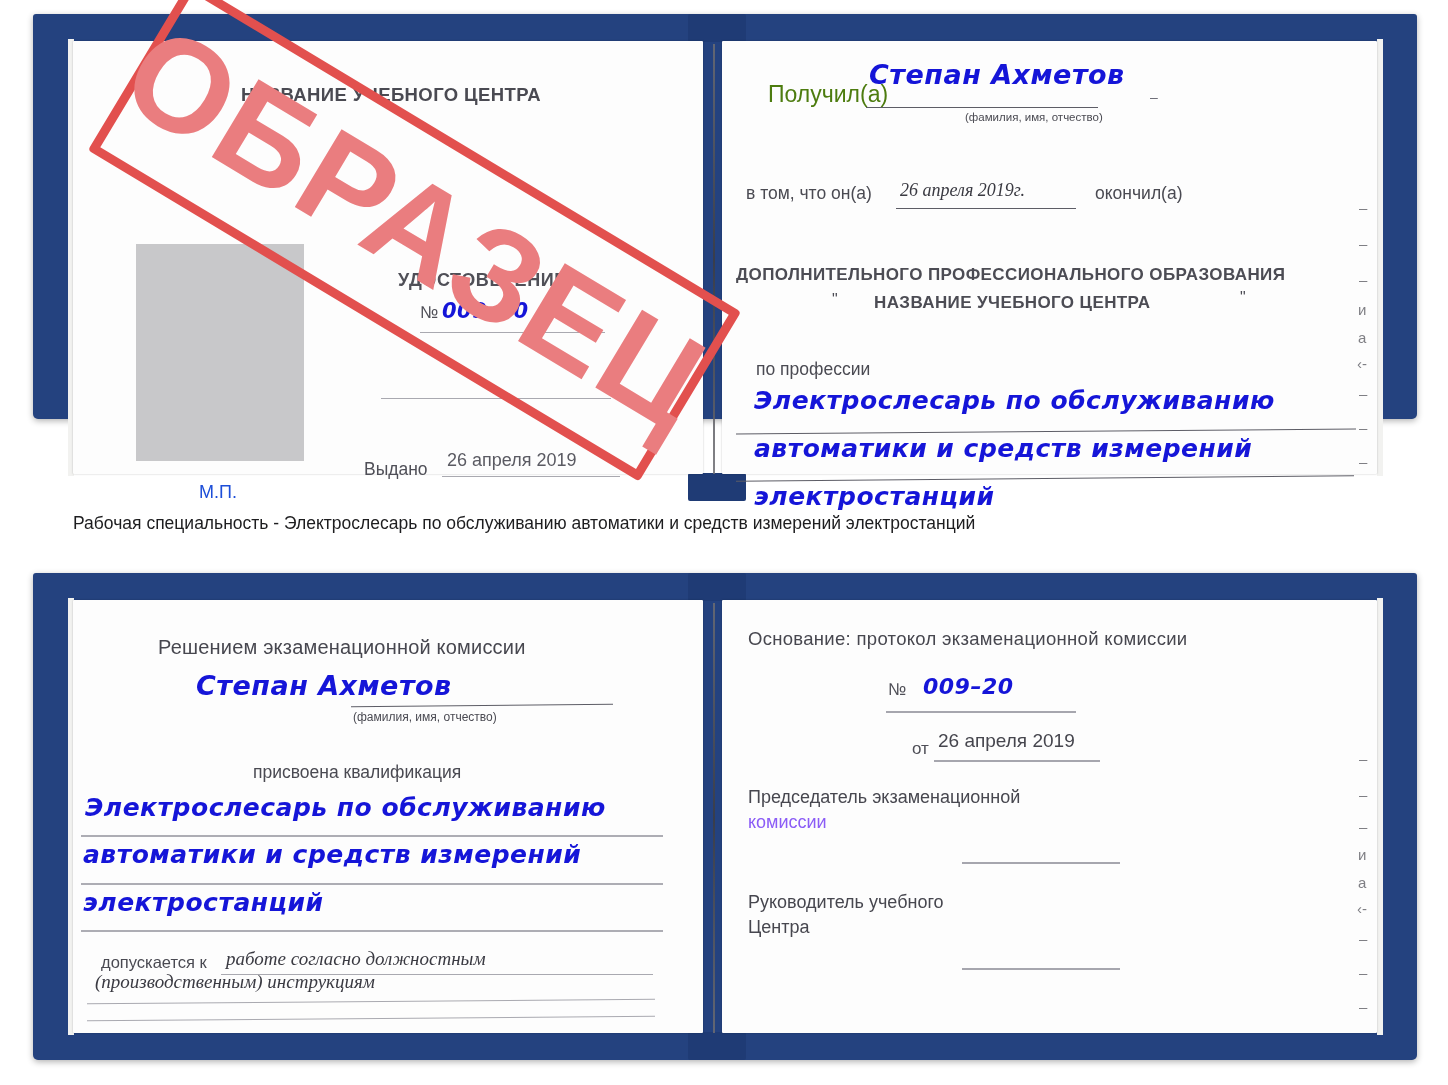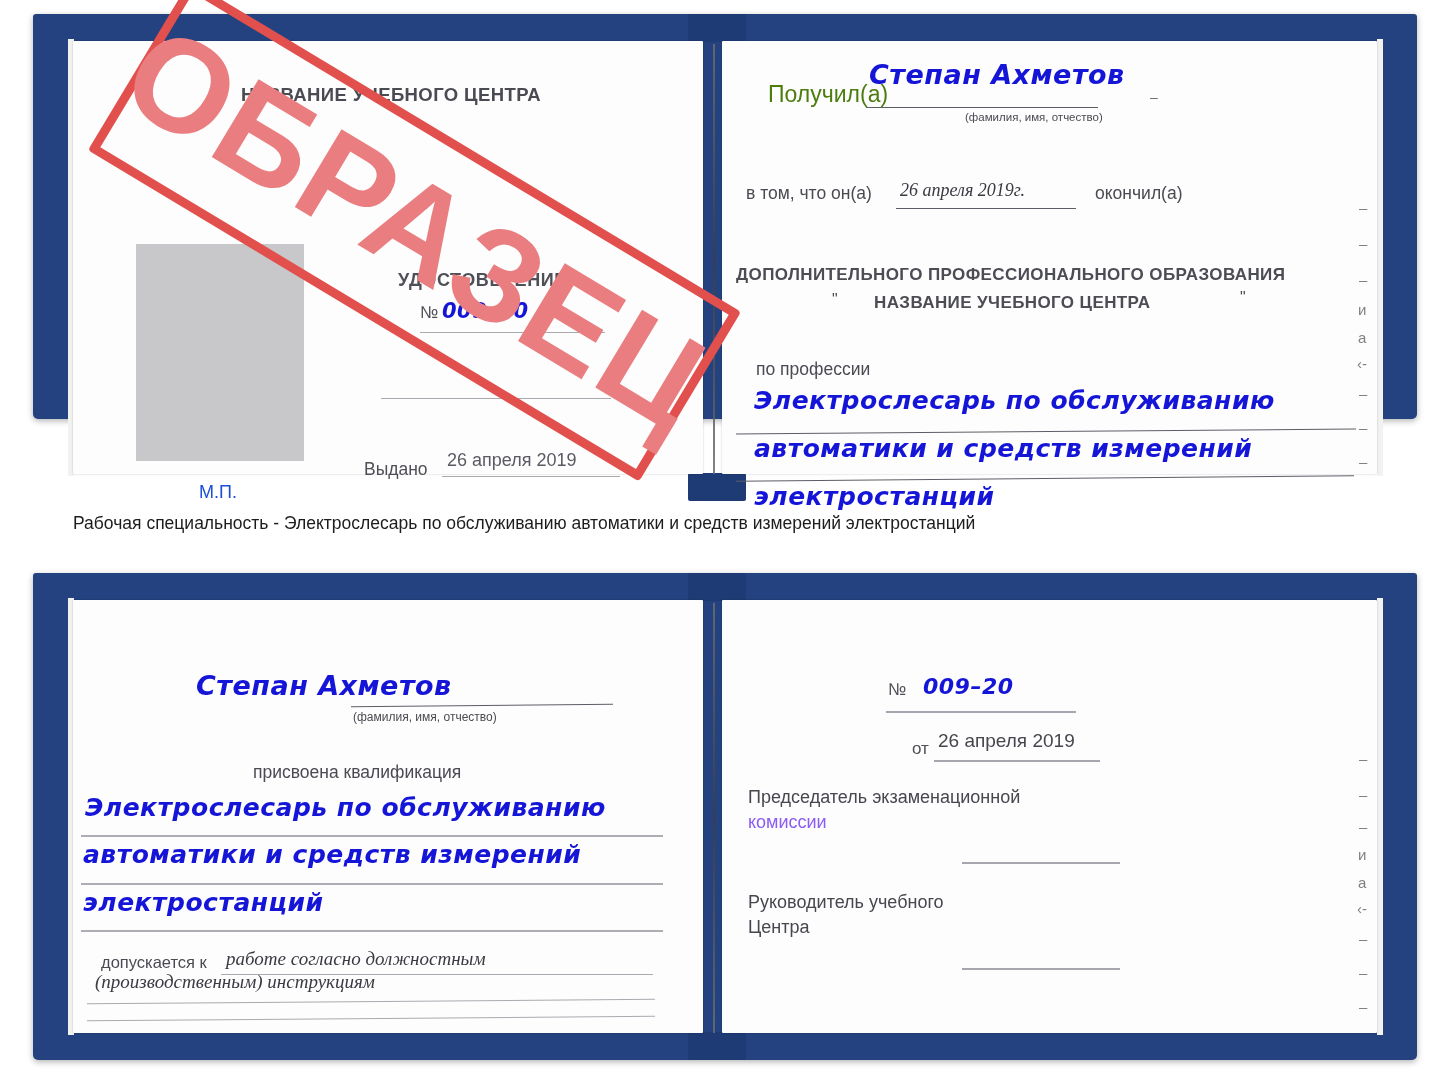--- a/index.html
+++ b/index.html
@@ -198,20 +198,21 @@
 <div class="book bottom">
 
   <div class="stack-edge" style="left:35px;top:25px;width:6px;height:437px;"></div>
   <div class="stack-edge" style="left:1344px;top:25px;width:6px;height:437px;"></div>
 
   <div class="spine-tab" style="left:655px;top:0px;width:58px;height:28px;"></div>
   <div class="spine-tab" style="left:655px;top:459px;width:58px;height:28px;"></div>
 
   <div class="paper left">
 
+    <div class="t" style="left:85px;top:36px;font-size:20px;color:#47474f;letter-spacing:.2px;">Решением экзаменационной комиссии</div>
 
     <div class="hand" style="left:123px;top:70px;font-size:27px;">Степан Ахметов</div>
     <div class="rule dark" style="left:278px;top:105px;width:262px;transform:rotate(-0.6deg);"></div>
     <div class="t" style="left:280px;top:110px;font-size:12px;color:#4a4a52;">(фамилия, имя, отчество)</div>
 
     <div class="t" style="left:180px;top:162px;font-size:17.5px;color:#4a4a52;">присвоена квалификация</div>
 
     <div class="hand" style="left:12px;top:193px;font-size:25px;">Электрослесарь по обслуживанию</div>
     <div class="rule" style="left:8px;top:235px;width:582px;height:2px;background:#adadb4;"></div>
 
@@ -226,20 +227,21 @@
     <div class="rule thin" style="left:148px;top:374px;width:432px;"></div>
     <div class="handserif" style="left:22px;top:371px;font-size:19px;">(производственным) инструкциям</div>
     <div class="rule thin" style="left:14px;top:401px;width:568px;transform:rotate(-0.45deg);"></div>
     <div class="rule thin" style="left:14px;top:418px;width:568px;transform:rotate(-0.45deg);"></div>
   </div>
 
   <div class="spine" style="left:680px;"></div>
 
   <div class="paper right">
 
+    <div class="t" style="left:26px;top:28px;font-size:18.5px;color:#47474f;letter-spacing:.3px;">Основание: протокол экзаменационной комиссии</div>
 
     <div class="t" style="left:166px;top:80px;font-size:17px;color:#4f4f57;">№</div>
     <div class="hand" style="left:201px;top:74px;font-size:22px;">009–20</div>
     <div class="rule" style="left:164px;top:111px;width:190px;height:2px;background:#a6a6ae;"></div>
 
     <div class="t" style="left:190px;top:139px;font-size:17px;color:#4f4f57;">от</div>
     <div class="t" style="left:216px;top:130px;font-size:19px;color:#46464e;">26 апреля 2019</div>
     <div class="rule" style="left:212px;top:160px;width:166px;height:2px;background:#a6a6ae;"></div>
 
     <div class="t" style="left:26px;top:187px;font-size:18px;color:#47474f;">Председатель экзаменационной</div>

